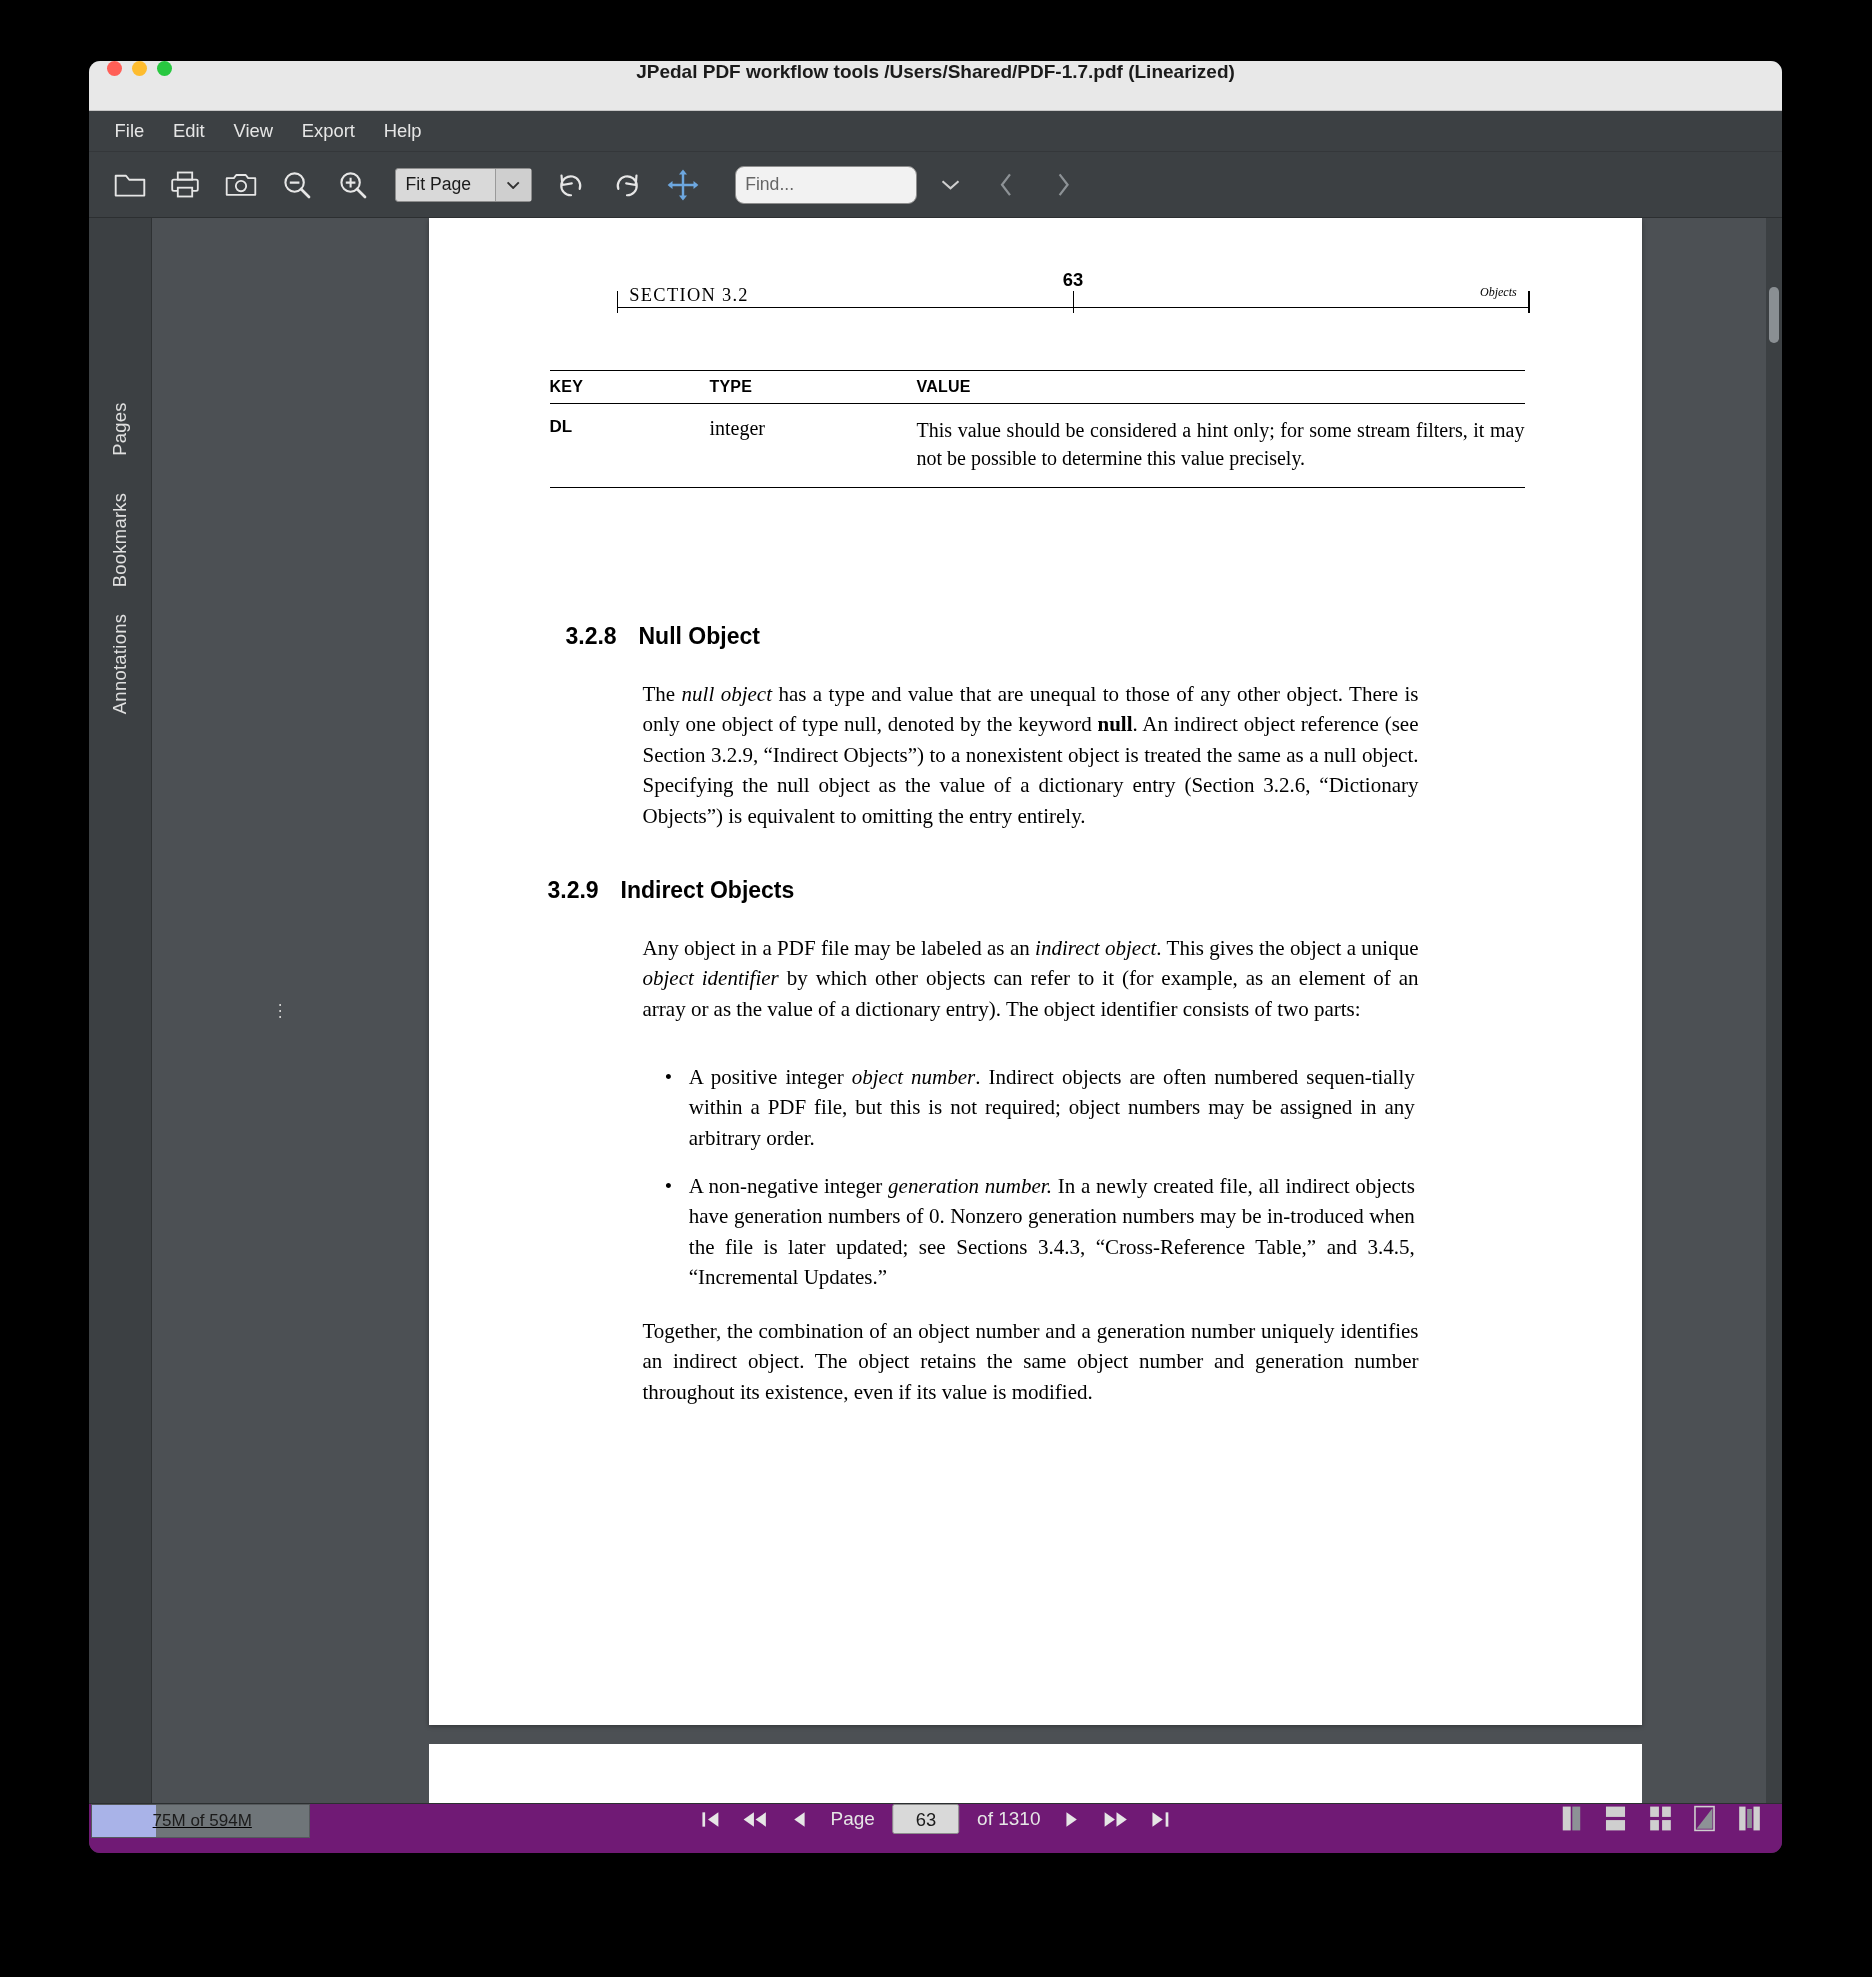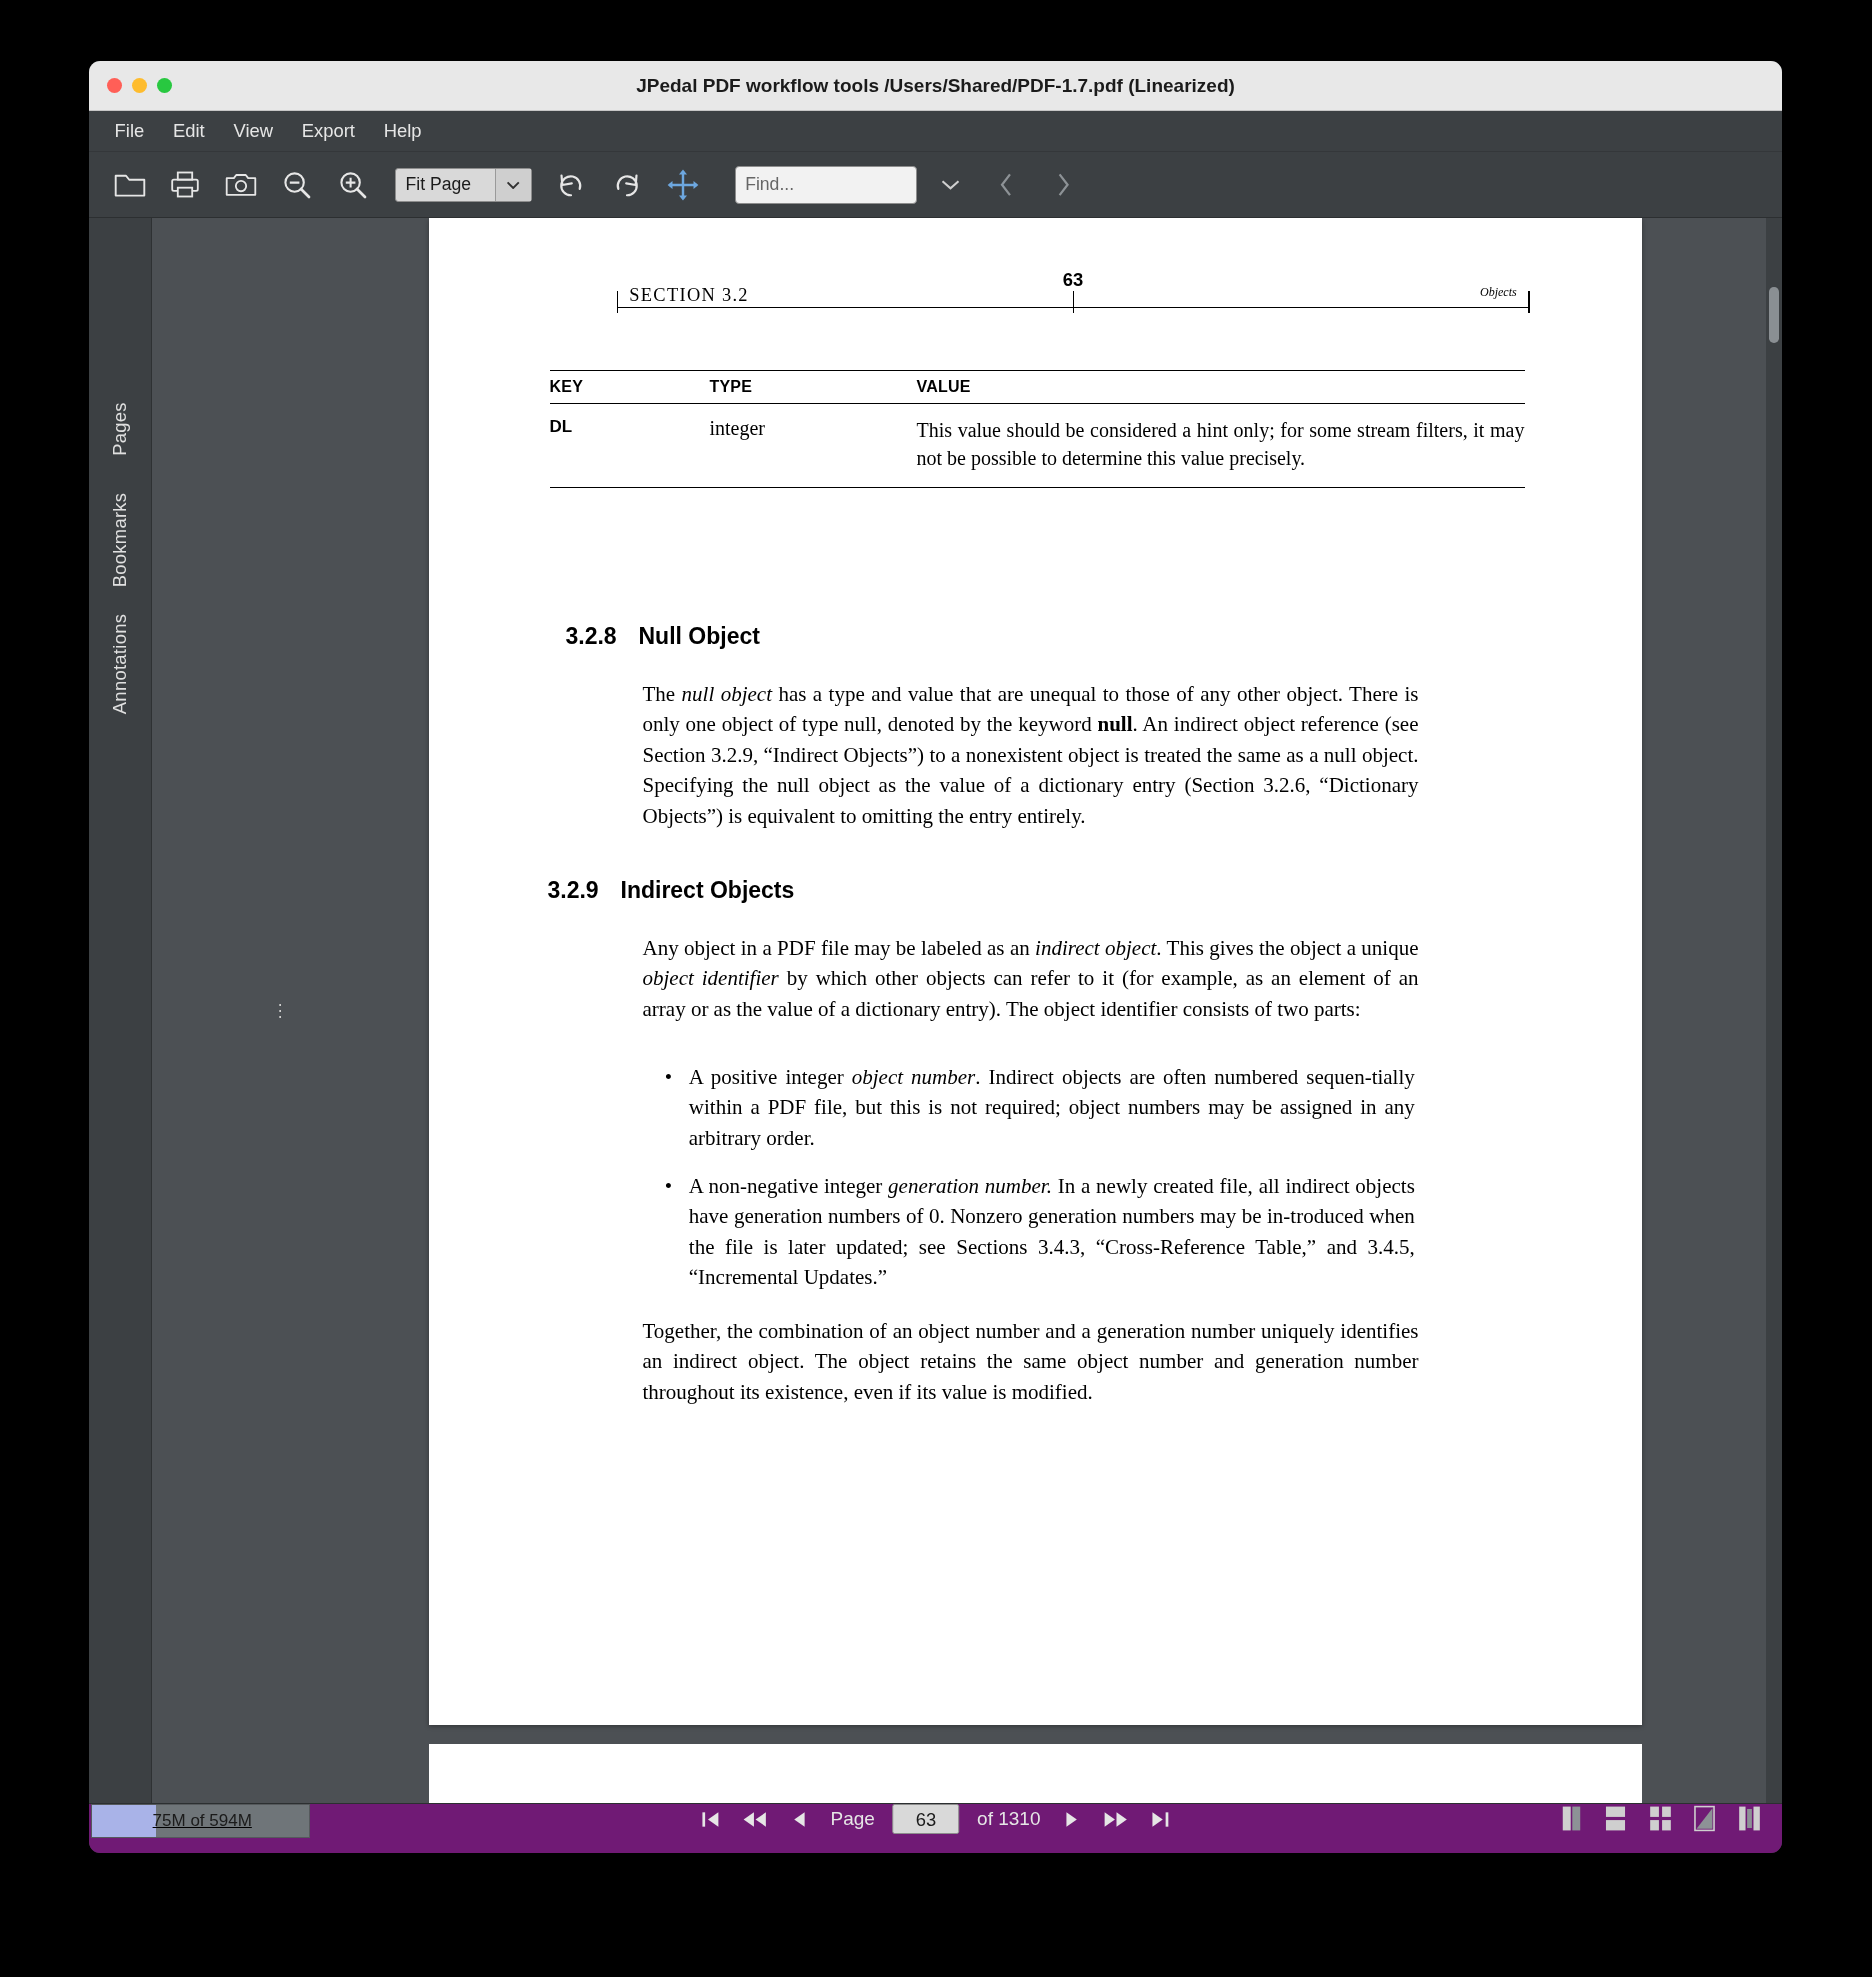--- a/index.html
+++ b/index.html
@@ -25,21 +25,20 @@
     display: flex;
     flex-direction: column;
   }
 
   
   .titlebar {
     height: 49px;
     background: #e8e8e8;
     border-bottom: 0.8px solid #c6c6c6;
     display: flex;
-    align-items: center;
     position: relative;
     flex: none;
   }
   .traffic {
     display: flex;
     gap: 10.4px;
     margin-left: 17.6px;
   }
   .dot {
     width: 15px; height: 15px; border-radius: 50%;
@@ -117,21 +116,21 @@
     background: #cfcfcf;
     border-left: 0.8px solid #9a9a9a;
     display: flex; align-items: center; justify-content: center;
   }
 
   .find-box {
     width: 182px;
     height: 38px;
     background: #f2f2f2;
     border: 0.8px solid #8d8d8d;
-    border-radius: 4px;
+    border-radius: 9px;
     font-size: 17.6px;
     color: #666;
     padding: 0 9.6px;
     box-sizing: border-box;
     display: flex;
     align-items: center;
     margin-left: 17.6px;
   }
 
   

